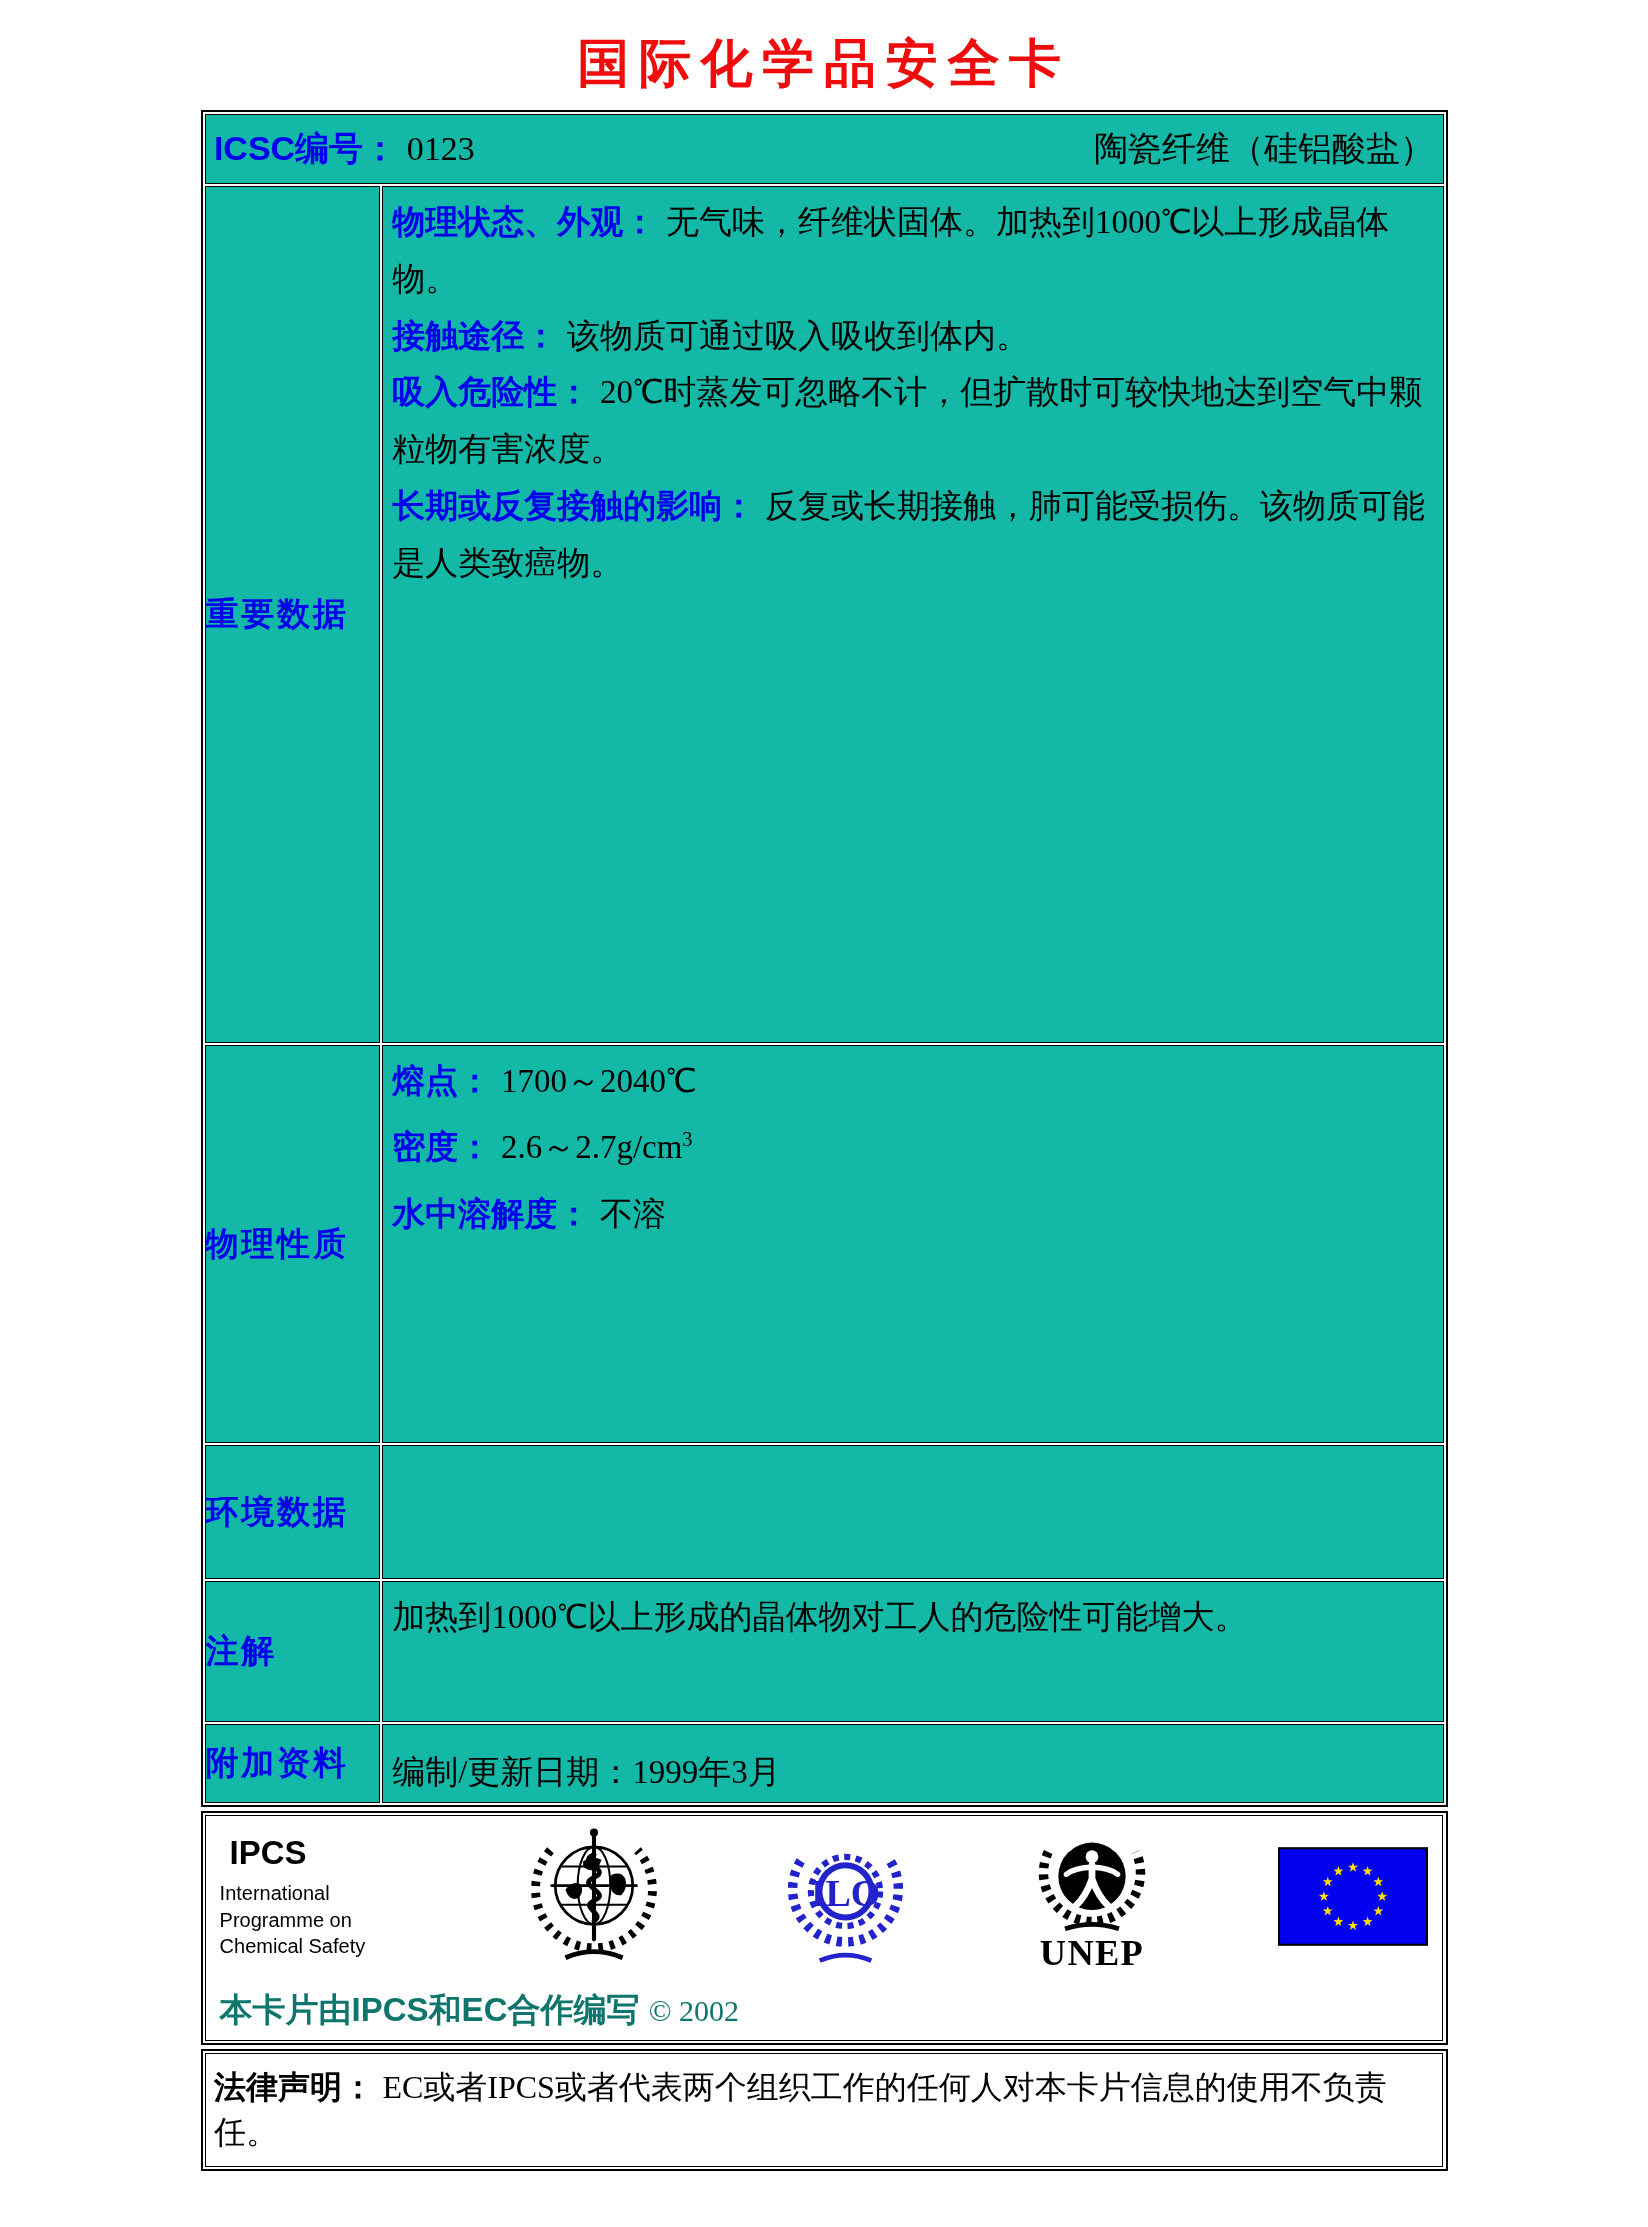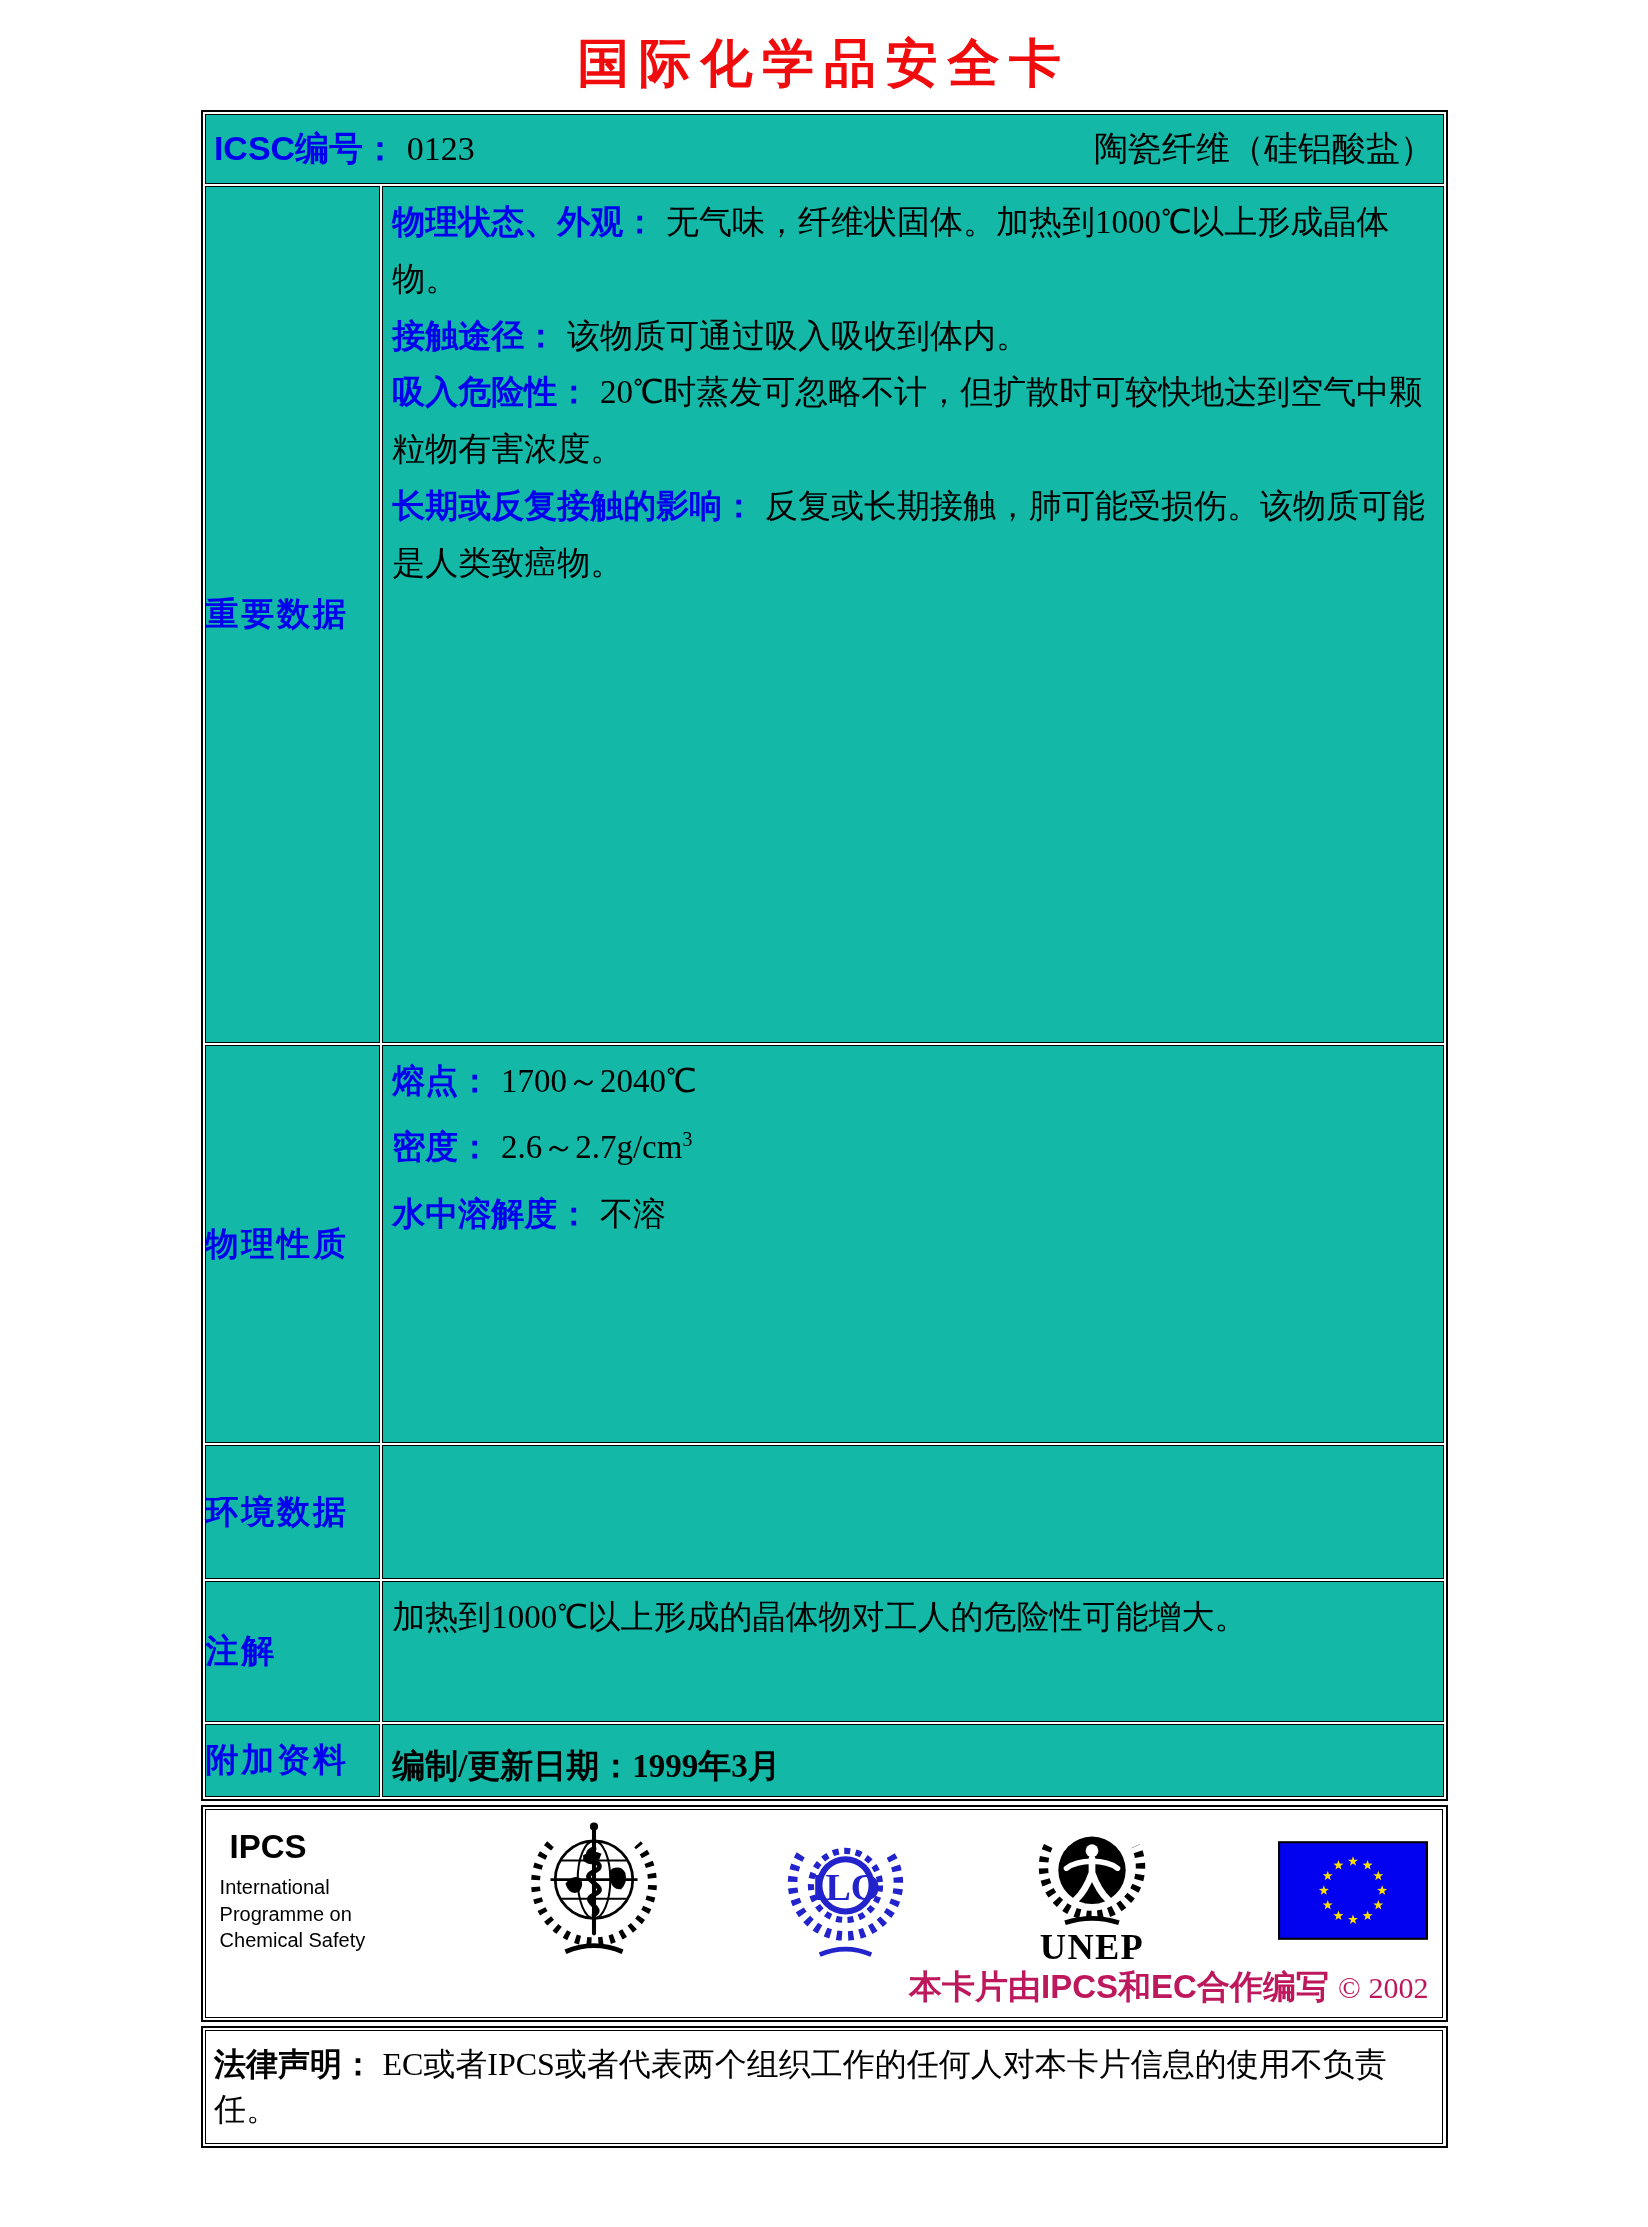--- a/index.html
+++ b/index.html
@@ -51,42 +51,42 @@
     letter-spacing: 2.8px;
   }
   td.content {
     vertical-align: top;
     padding: 7px 9.7px;
     font-size: 33px;
     line-height: 1.72;
   }
   td.content p { margin: 0; }
   td.content.phys p { margin-bottom: 9.7px; }
-  td.single { vertical-align: middle; padding-top: 13px; padding-bottom: 1.4px; font-weight: bold; }
+  td.single { vertical-align: middle; padding-top: 19px; padding-bottom: 1.4px; }
   .h-r1 { height: 857px; }
   .h-r2 { height: 398px; }
   .h-r3 { height: 134px; }
   .h-r4 { height: 141px; }
   .h-r5 { height: 49px; }
   sup.cube { font-size: 0.62em; vertical-align: super; }
 
   .box { border: 2.8px solid #000; padding: 2.1px; margin-top: 4.2px; background: #fff; }
   .box-inner { border: 1.4px solid #000; }
   .footer-inner { padding: 5.6px 14px 7px; }
   .logos-row {
     display: flex; align-items: center; justify-content: space-between;
     min-height: 139px;
   }
   .ipcs-block { font-family: "Liberation Sans", sans-serif; width: 184px; }
   .ipcs-acronym { font-size: 33px; font-weight: bold; margin-bottom: 8.4px; margin-left: 10px; }
   .ipcs-line { font-size: 20px; line-height: 1.32; }
   .caption {
-    text-align: right;
-    margin-top: 0;
-    color: #be185d;
+    text-align: left;
+    margin-top: 17px;
+    color: #0f766e;
     font-family: "Liberation Sans", sans-serif;
     font-weight: bold;
     font-size: 33px;
   }
   .caption .year { font-family: "Liberation Serif", serif; font-weight: normal; font-size: 30px; }
   .legal-inner { padding: 11px 8.4px; font-size: 32px; line-height: 1.4; }
   .legal-term {
     color: #000;
     font-family: "Liberation Sans", sans-serif;
     font-weight: bold;

